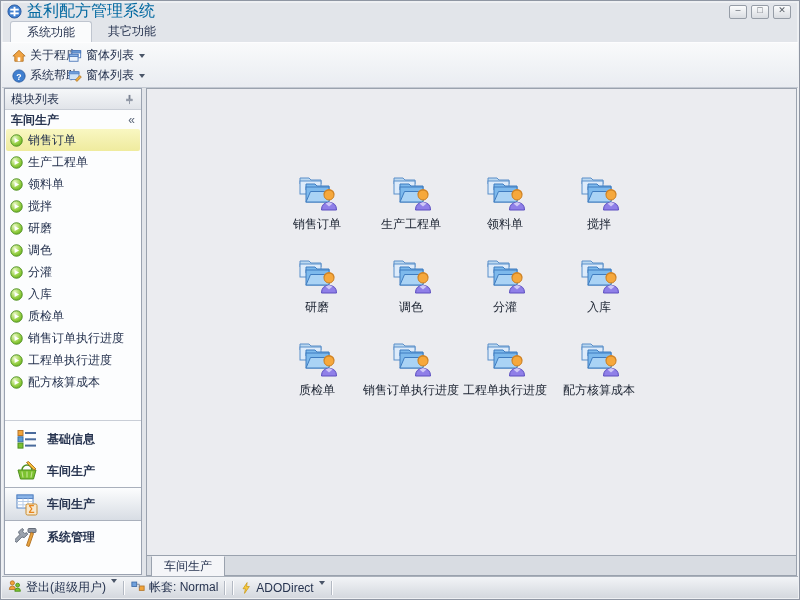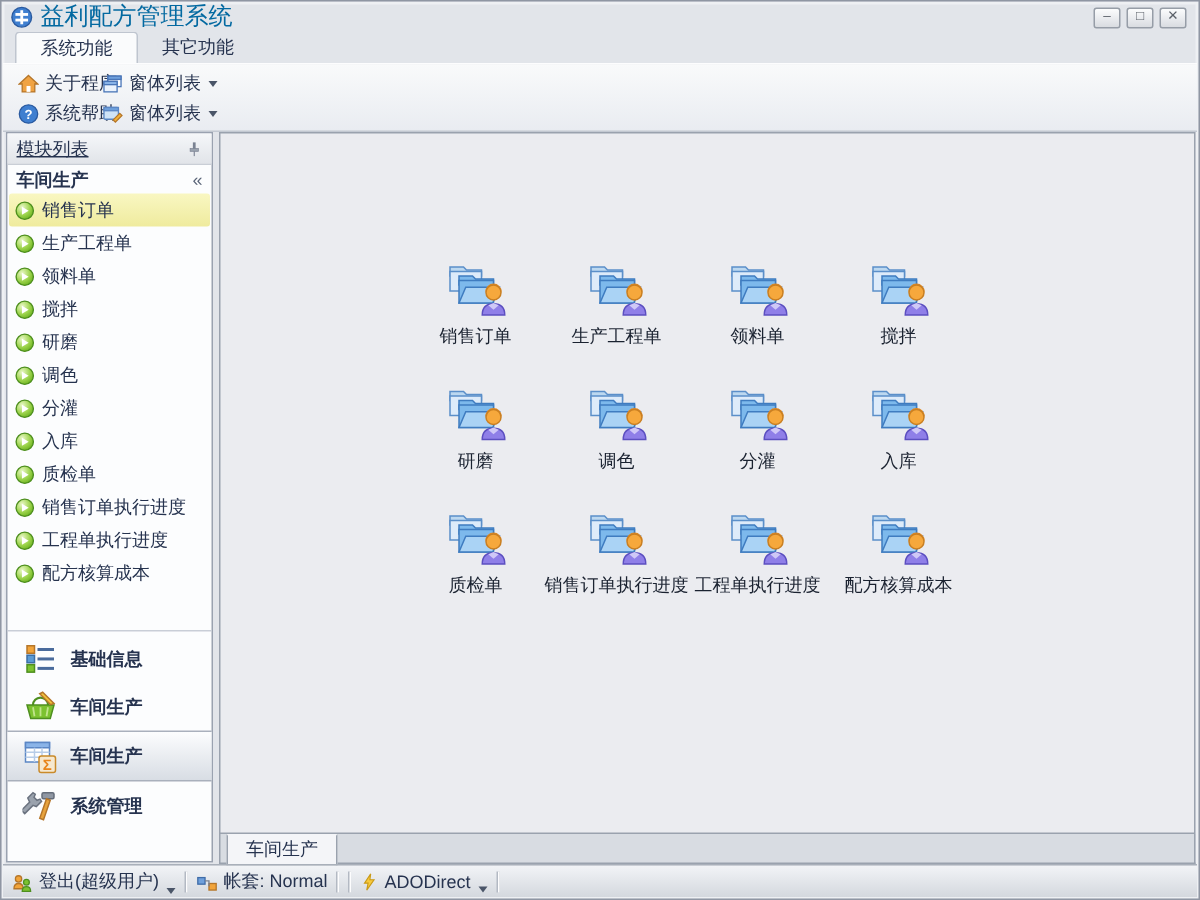--- a/index.html
+++ b/index.html
@@ -24,21 +24,21 @@
   
   .ribbon{position:absolute;left:1px;right:1px;top:41px;height:44px;
     background:linear-gradient(#f9fafb,#e9ecf1);border-top:1px solid #fdfdfe;border-bottom:1px solid #c3c9d2;}
   .rbtn{position:absolute;display:inline-flex;align-items:center;gap:4px;height:19px;padding:0 4px;color:#26334f;}
   .rbtn svg{flex:0 0 auto;}
   .arrow-down{width:0;height:0;border-left:3px solid transparent;border-right:3px solid transparent;border-top:4px solid #4a5568;margin-left:1px;}
   
   .sidebar{position:absolute;left:3px;top:87px;width:138px;height:487px;background:#fcfdfe;
     border:1px solid #9aa2b0;box-sizing:border-box;}
   .sb-header{height:20px;display:flex;align-items:center;justify-content:space-between;padding:0 6px;
-    background:linear-gradient(#f5f7f9,#e1e4e9);border-bottom:1px solid #c9ced6;color:#26334f;text-decoration:underline;}
+    background:linear-gradient(#f5f7f9,#e1e4e9);border-bottom:1px solid #c9ced6;color:#26334f;}
   .sb-group{height:20px;display:flex;align-items:center;justify-content:space-between;padding:0 6px;
     font-weight:bold;color:#26334f;}
   .sb-collapse{color:#5a6578;font-weight:normal;}
   .sb-items{position:absolute;left:0;top:40px;right:0;}
   .sb-item{height:22px;display:flex;align-items:center;gap:5px;padding-left:4px;margin:0 1px;color:#26334f;}
   .sb-item.selected{background:linear-gradient(#f9f7c2,#efeb9e);border-radius:2px;}
   .sb-divider{position:absolute;left:0;right:0;top:331px;border-top:1px solid #c9ced7;}
   .sb-nav{position:absolute;left:0;right:0;top:334px;}
   .nav-btn{height:32px;display:flex;align-items:center;gap:8px;padding-left:10px;font-weight:bold;color:#26334f;}
   .nav-btn.selected{background:linear-gradient(#fcfdfe,#d8dde4);border-top:1px solid #a9b0bc;border-bottom:1px solid #a9b0bc;}
@@ -48,21 +48,21 @@
   .grid{position:absolute;left:123px;top:76px;display:grid;grid-template-columns:repeat(4,94px);grid-auto-rows:83px;}
   .cell{display:flex;flex-direction:column;align-items:center;padding-top:8px;cursor:default;}
   .cell-label{margin-top:3px;color:#1a2230;white-space:nowrap;font-size:12px;}
   .tabstrip{position:absolute;left:145px;top:555px;width:651px;height:20px;background:#d8dce2;
     border:1px solid #9aa2ae;border-top:none;box-sizing:border-box;}
   .doc-tab{position:absolute;left:4px;top:0;padding:0 12px;height:19px;line-height:19px;background:#f4f5f8;
     border:1px solid #9aa2ae;border-top:1px solid #f4f5f8;color:#26334f;}
   
   .statusbar{position:absolute;left:1px;right:1px;bottom:1px;height:21px;display:flex;align-items:center;
     padding:0 6px;gap:6px;background:linear-gradient(#f2f4f7,#d4d8de);border-top:1px solid #a9b0ba;color:#26334f;}
-  .sb-it{display:inline-flex;align-items:flex-end;gap:4px;}
+  .sb-it{display:inline-flex;align-items:flex-start;gap:4px;}
   .sep{width:1px;height:14px;background:#b3b9c3;border-right:1px solid #fdfdfe;}
   .hidden-defs{position:absolute;width:0;height:0;overflow:hidden;}
 </style>
 </head>
 <body>
 
 <svg class="hidden-defs" aria-hidden="true">
   <defs>
     <radialGradient id="gb" cx="35%" cy="30%" r="75%">
       <stop offset="0%" stop-color="#eaf8c8"></stop>

